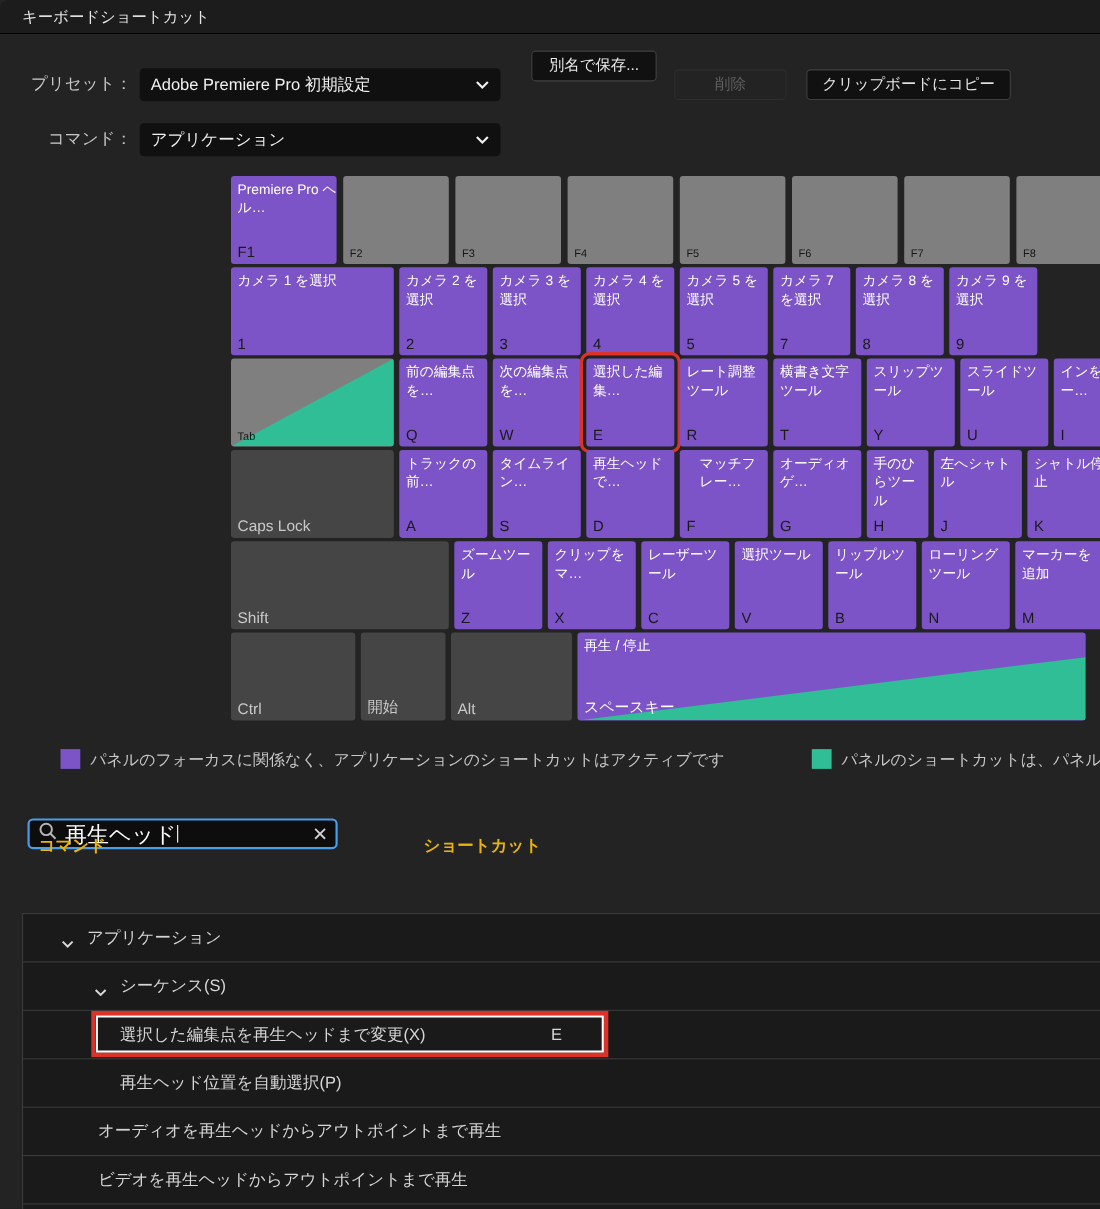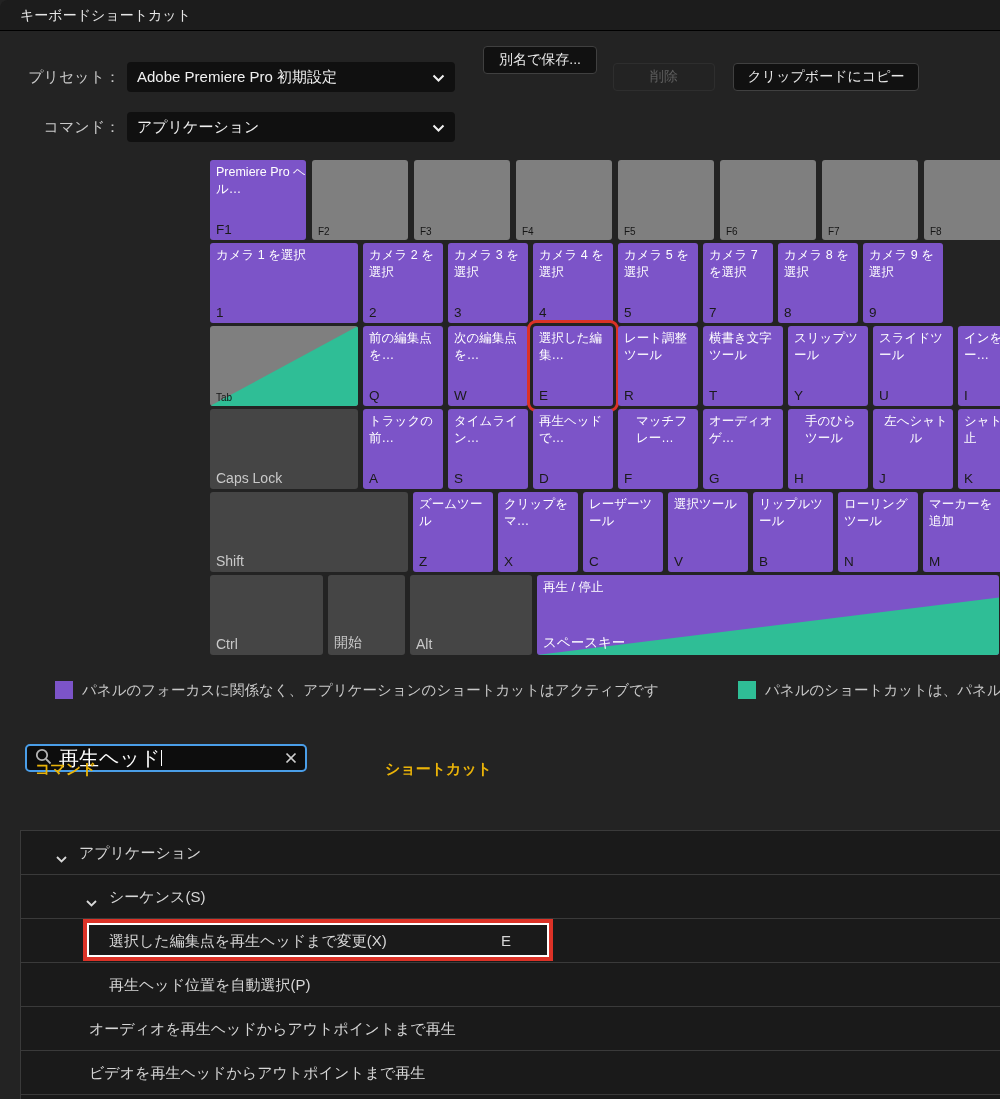--- a/index.html
+++ b/index.html
@@ -208,25 +208,25 @@
           <div class="key-letter">D</div>
         </div>
         <div class="key app" style="width: 80px; padding-left: 12px;">
           <div class="key-label">マッチフレー…</div>
           <div class="key-letter">F</div>
         </div>
         <div class="key app" style="width: 80px;">
           <div class="key-label">オーディオゲ…</div>
           <div class="key-letter">G</div>
         </div>
-        <div class="key app" style="width: 80px; padding-left: 11px;">
+        <div class="key app" style="width: 56px;">
           <div class="key-label">手のひらツール</div>
           <div class="key-letter">H</div>
         </div>
-        <div class="key app" style="width: 80px; text-align: center;">
+        <div class="key app" style="width: 80px;">
           <div class="key-label">左へシャトル</div>
           <div class="key-letter">J</div>
         </div>
         <div class="key app" style="width: 80px;">
           <div class="key-label">シャトル停止</div>
           <div class="key-letter">K</div>
         </div>
       </div>
       <div class="kb-row">
         <div class="key dark" style="width: 198px;">
@@ -261,21 +261,21 @@
           <div class="key-letter">M</div>
         </div>
       </div>
       <div class="kb-row">
         <div class="key dark" style="width: 113px;">
           <div class="key-letter">Ctrl</div>
         </div>
         <div class="key dark" style="width: 77px;">
           <div class="key-letter">開始</div>
         </div>
-        <div class="key dark" style="width: 122px;">
+        <div class="key dark" style="width: 110px;">
           <div class="key-letter">Alt</div>
         </div>
         <div class="key space" style="width: 462px;">
           <div class="tri"></div>
           <div class="key-label">再生 / 停止</div>
           <div class="key-letter">スペースキー</div>
         </div>
       </div>
     </div>
 

